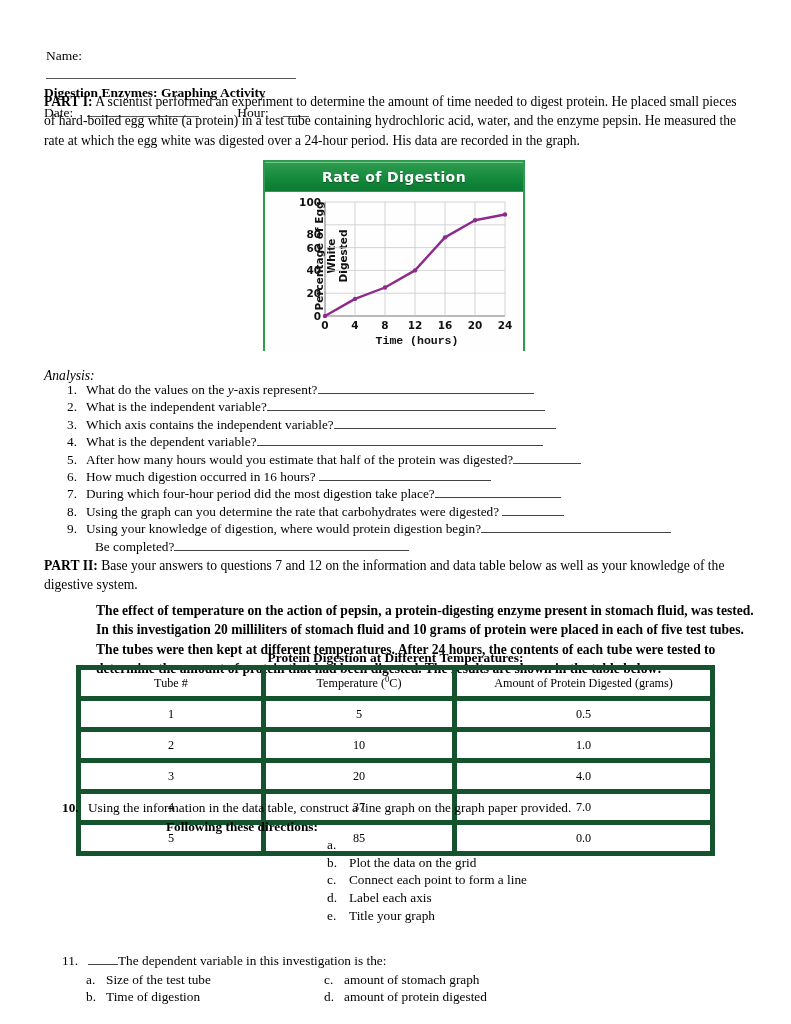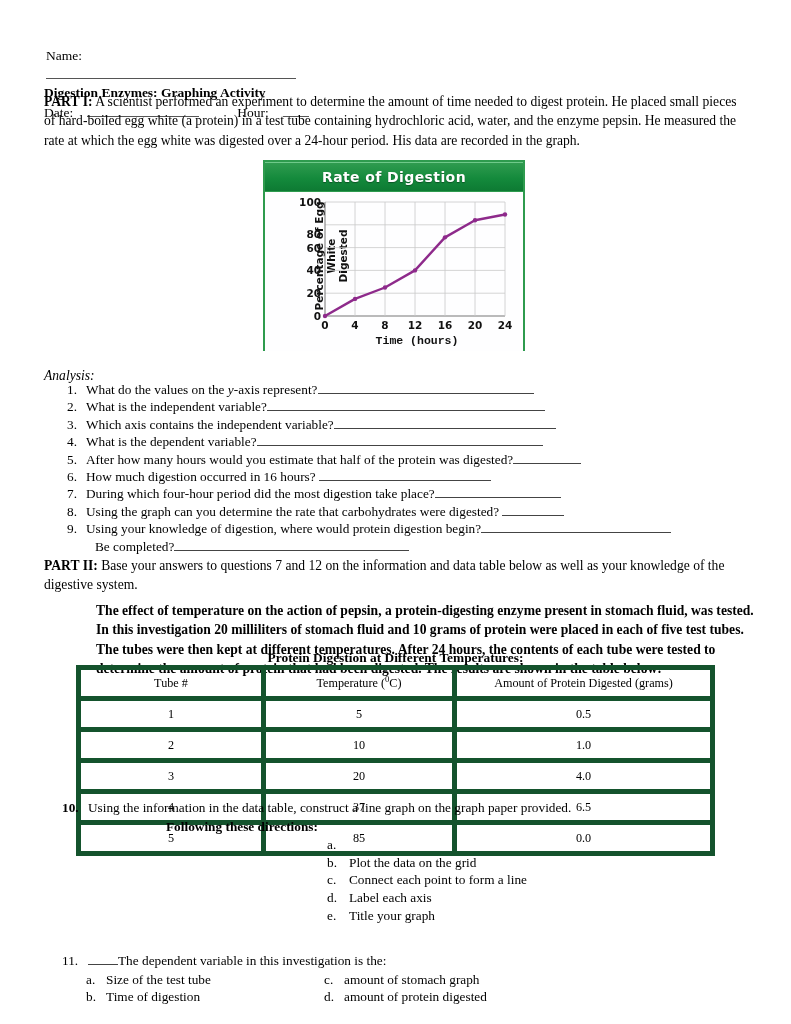--- a/index.html
+++ b/index.html
@@ -416,21 +416,21 @@
         <td>1.0</td>
       </tr>
       <tr>
         <td>3</td>
         <td>20</td>
         <td>4.0</td>
       </tr>
       <tr>
         <td>4</td>
         <td>37</td>
-        <td>6.5</td>
+        <td>7.0</td>
       </tr>
       <tr>
         <td>5</td>
         <td>85</td>
         <td>0.0</td>
       </tr>
     </tbody>
   </table>
 
   <div id="q10">

